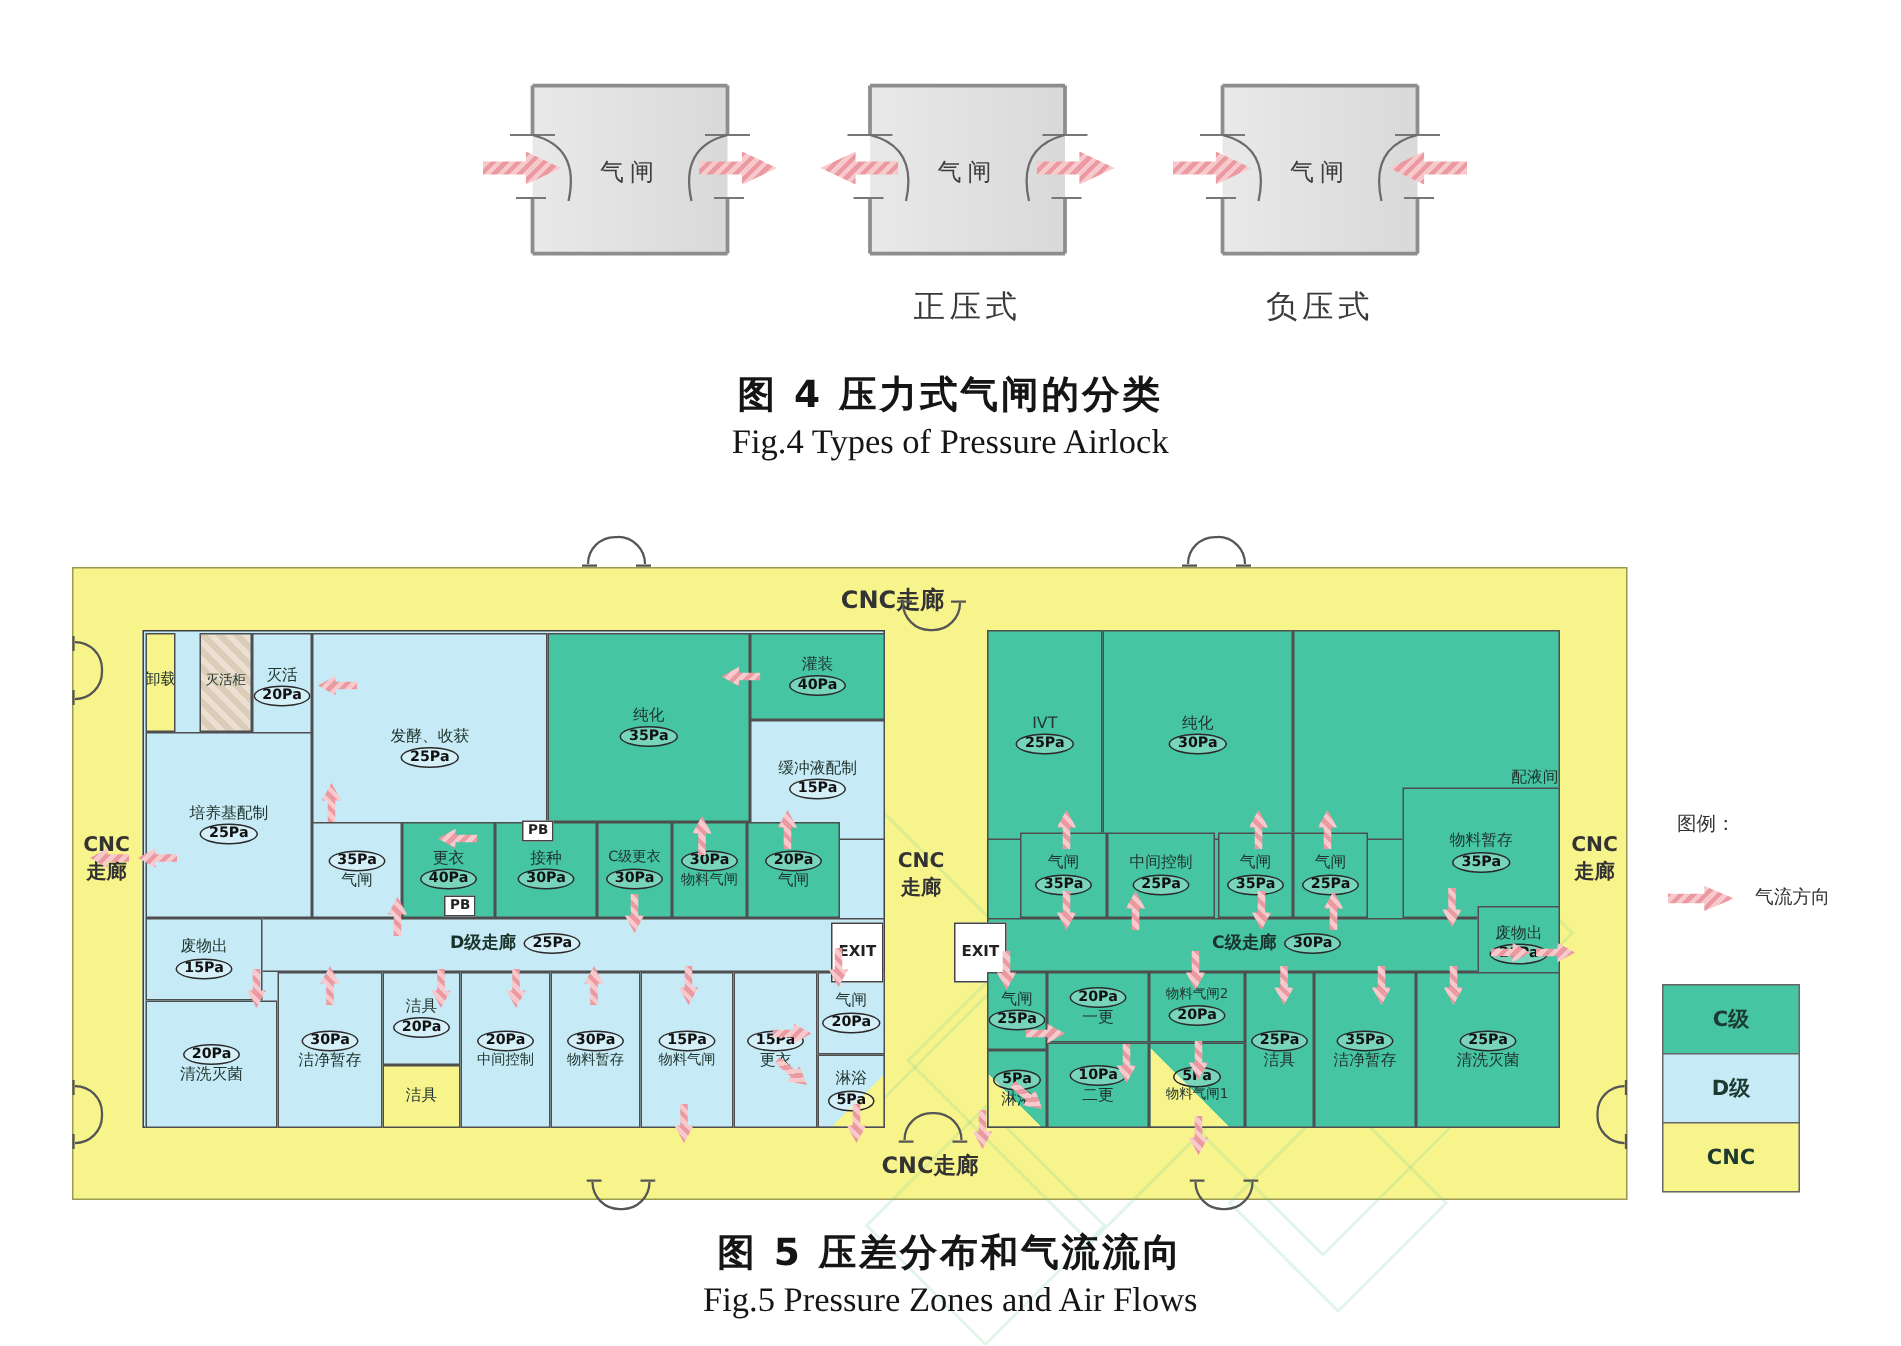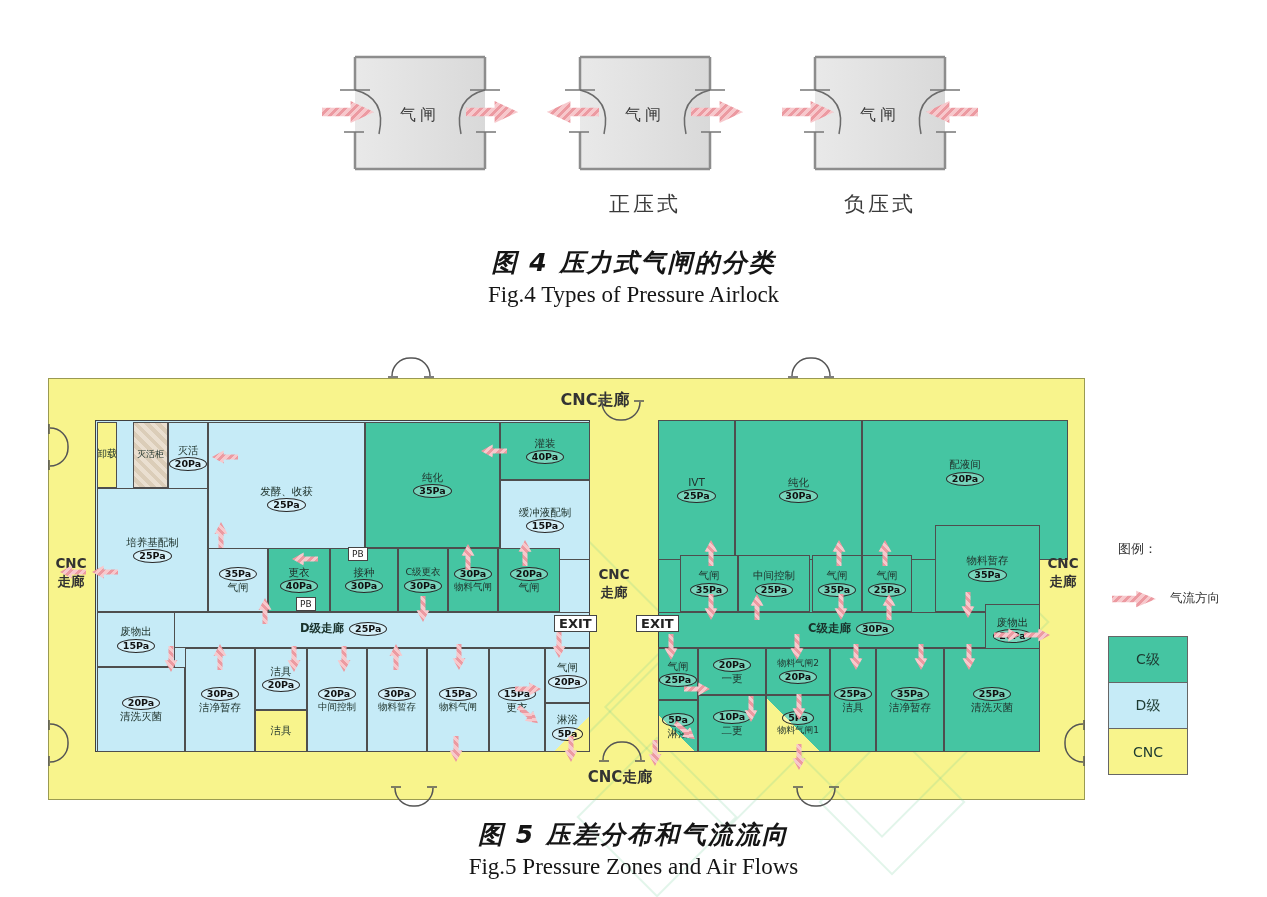--- a/index.html
+++ b/index.html
@@ -6,21 +6,21 @@
   body{position:relative;width:1267px;height:897px;overflow:hidden;
        font-family:"DejaVu Sans",sans-serif;color:#222;}
   .abs{position:absolute;}
   
   .airlock{position:absolute;width:180px;height:170px;}
   .airlock svg{position:absolute;left:0;top:0;}
   .type-label{position:absolute;left:0;top:138px;width:180px;text-align:center;
               font-size:21px;letter-spacing:3px;color:#3a3a3a;}
   
   .cap-cn{position:absolute;left:0;width:1267px;text-align:center;
-          font-size:25px;font-weight:700;color:#151515;letter-spacing:2px;font-style:italic;}
+          font-size:25px;font-weight:700;color:#151515;letter-spacing:2px;}
   .cap-en{position:absolute;left:0;width:1267px;text-align:center;
           font-family:"Liberation Serif",serif;font-size:23px;color:#151515;}
   
   .plan-bg{position:absolute;left:48px;top:378px;width:1037px;height:422px;
            background:#f8f48c;border:1px solid #9a9a52;box-sizing:border-box;}
   .bld{position:absolute;border:1.5px solid #3f3f3f;box-sizing:border-box;}
   .zc{background:#45c5a2;} .zd{background:#c6ebf7;} .zy{background:#f8f48c;}
   .zh{background:repeating-linear-gradient(45deg,#eadfd0 0 4px,#dbcdb8 4px 8px);}
   .room{position:absolute;border:1px solid #4e4e4e;box-sizing:border-box;
         display:flex;flex-direction:column;align-items:center;justify-content:center;
@@ -28,42 +28,42 @@
   .rlbl{font-size:10.5px;color:#21352e;white-space:nowrap;}
   .pa{font-size:9.5px;font-weight:600;color:#111;border:1px solid #2a2a2a;
       border-radius:50%;padding:0 5px;line-height:12px;background:rgba(255,255,255,0.28);
       white-space:nowrap;}
   .pa:empty{display:none;}
   .band{position:absolute;border-top:1px solid #4e4e4e;border-bottom:1px solid #4e4e4e;box-sizing:border-box;}
   .band-label{position:absolute;display:flex;align-items:center;gap:5px;
               font-size:11.5px;font-weight:600;color:#19322b;white-space:nowrap;}
   .corr-lbl{position:absolute;font-size:13.5px;font-weight:600;color:#333;
             text-align:center;line-height:1.3;white-space:nowrap;}
-  .exit{position:absolute;background:#fff;border:1px solid #444;font-size:13px;
-        font-weight:700;padding:1px 4px;color:#222;line-height:1;}
+  .exit{position:absolute;background:#fff;border:1px solid #444;font-size:10px;
+        font-weight:700;padding:14px 4px;color:#222;line-height:1;}
   .pb{position:absolute;background:#fff;border:1px solid #444;font-size:9px;
-      font-weight:400;padding:0 3px;color:#222;line-height:12px;}
+      font-weight:700;padding:0 3px;color:#222;line-height:12px;}
   
   .arrow{position:absolute;width:26px;height:14px;
          clip-path:polygon(0 32%,55% 32%,55% 4%,100% 50%,55% 96%,55% 68%,0 68%);
          background:repeating-linear-gradient(135deg,#f7c8cc 0 3px,#ec9aa1 3px 6px);}
   .arrow.big{width:52px;height:24px;}
   .arrow.mid{width:44px;height:18px;}
   .up{transform:rotate(-90deg);} .down{transform:rotate(90deg);}
   .left{transform:rotate(180deg);} .dr{transform:rotate(40deg);}
   
   .doorw{position:absolute;width:46px;height:24px;}
   .doorw svg{display:block;}
   .r180{transform:rotate(180deg);} .r90{transform:rotate(90deg);} .rm90{transform:rotate(-90deg);}
   
   .lg-title{position:absolute;font-size:13px;color:#333;}
   .lg-flow{position:absolute;font-size:12.5px;color:#333;}
-  .lg-box{position:absolute;width:80px;height:47px;border:1px solid #666;
+  .lg-box{position:absolute;width:92px;height:47px;border:1px solid #666;
           box-sizing:border-box;display:flex;align-items:center;justify-content:center;
-          font-size:14px;font-weight:400;color:#1d3a31;}
+          font-size:14px;font-weight:700;color:#1d3a31;margin-top:20px;}
   
   .wm{position:absolute;border:2px solid rgba(110,205,150,0.20);transform:rotate(45deg);pointer-events:none;}
 </style>
 </head>
 <body>
 
 <div class="abs" style="left:330px;top:52px;width:650px;height:170px;">
 
   <div class="airlock" style="left:0px;top:0px;">
     <svg width="180" height="125" viewBox="0 0 180 125">
@@ -235,21 +235,21 @@
 <div class="exit" style="left:554px;top:615px;">EXIT</div>
 
 <div class="room zc" style="left:658px;top:420px;width:77px;height:140px;">
   <span class="rlbl">IVT</span>
   <span class="pa">25Pa</span>
 </div>
 <div class="room zc" style="left:735px;top:420px;width:127px;height:140px;">
   <span class="rlbl">纯化</span>
   <span class="pa">30Pa</span>
 </div>
-<div class="room zc" style="left:862px;top:420px;width:206px;height:140px;align-items:center;justify-content:flex-start;padding-top:38px;">
+<div class="room zc" style="left:862px;top:420px;width:178px;height:140px;align-items:flex-end;justify-content:flex-start;padding-top:92px;">
   <span class="rlbl">配液间</span>
   <span class="pa">20Pa</span>
 </div>
 <div class="room zc" style="left:935px;top:525px;width:105px;height:87px;">
   <span class="rlbl">物料暂存</span>
   <span class="pa">35Pa</span>
 </div>
 <div class="room zc" style="left:680px;top:555px;width:58px;height:57px;">
   <span class="rlbl">气闸</span>
   <span class="pa">35Pa</span>

